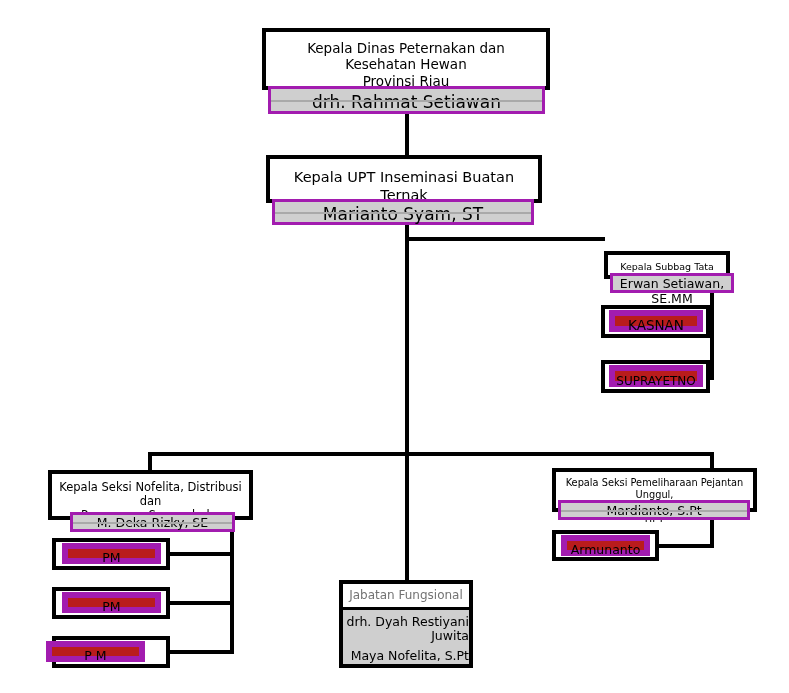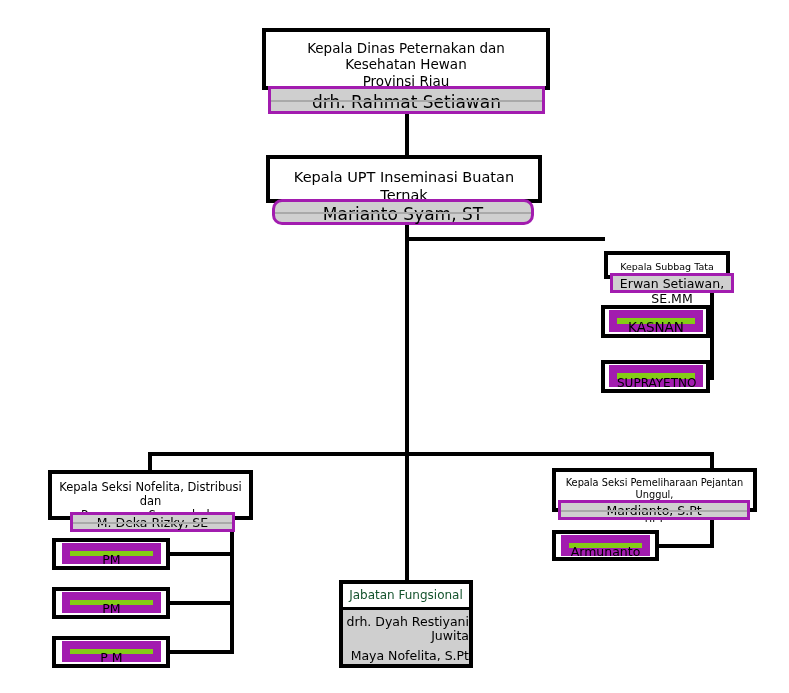--- a/index.html
+++ b/index.html
@@ -81,21 +81,20 @@
     left: 266px; top: 155px;
     width: 276px; height: 48px;
   }
   #n-upt .node-title { font-size: 14.5px; padding-top: 10px; }
   #p-upt {
     position: absolute;
     left: 272px; top: 199px;
     width: 262px; height: 26px;
     font-size: 17px;
     padding-top: 2px;
-    border-radius: 10px;
   }
 
   
   #n-subbag {
     left: 604px; top: 251px;
     width: 126px; height: 28px;
   }
   #n-subbag .node-title { font-size: 9.5px; padding-top: 6px; }
   #p-subbag {
     position: absolute;
@@ -104,22 +103,22 @@
     font-size: 12.5px;
     padding-top: 1px;
   }
 
   
   #n-kasnan { left: 601px; top: 305px; width: 109px; height: 33px; }
   #n-suprayetno { left: 601px; top: 360px; width: 109px; height: 33px; }
   .mini-plate {
     position: absolute;
     box-sizing: border-box;
-    background: #84cc16;
-    border: 8px solid #a21caf;
+    background: #b91c1c;
+    border: 6px solid #a21caf;
     text-align: center;
     color: #000000;
   }
   #p-kasnan { left: 609px; top: 310px; width: 94px; height: 22px; font-size: 13.5px; padding-top: 1px; }
   #p-suprayetno { left: 609px; top: 365px; width: 94px; height: 22px; font-size: 12px; padding-top: 3px; }
 
   
   #n-produksi {
     left: 48px; top: 470px;
     width: 205px; height: 50px;
@@ -133,21 +132,21 @@
     padding-top: 1px;
   }
 
   
   .n-pm { position: absolute; box-sizing: border-box; background:#ffffff; border: 4px solid #000000; }
   #n-pm1 { left: 52px; top: 538px; width: 118px; height: 32px; }
   #n-pm2 { left: 52px; top: 587px; width: 118px; height: 32px; }
   #n-pm3 { left: 52px; top: 636px; width: 118px; height: 32px; }
   #p-pm1 { left: 62px; top: 543px; width: 99px; height: 21px; font-size: 12.5px; padding-top: 1px; }
   #p-pm2 { left: 62px; top: 592px; width: 99px; height: 21px; font-size: 12.5px; padding-top: 1px; }
-  #p-pm3 { left: 62px; top: 641px; width: 99px; height: 21px; font-size: 12.5px; padding-top: 1px; }
+  #p-pm3 { left: 46px; top: 641px; width: 99px; height: 21px; font-size: 12.5px; padding-top: 1px; }
 
   
   #n-pemeliharaan {
     left: 552px; top: 468px;
     width: 205px; height: 44px;
   }
   #n-pemeliharaan .node-title { font-size: 9.8px; padding-top: 5px; }
   #p-pemeliharaan {
     position: absolute;
     left: 558px; top: 500px;
@@ -164,21 +163,21 @@
     left: 339px; top: 580px;
     width: 134px; height: 88px;
     border-width: 4px;
   }
   #n-fungsional .jf-head {
     box-sizing: border-box;
     height: 26px;
     background: #ffffff;
     text-align: center;
     font-size: 12px;
-    color: #14532d;
+    color: #737373;
     padding-top: 4px;
     border-bottom: 3px solid #000000;
   }
   #n-fungsional .jf-body {
     box-sizing: border-box;
     height: 54px;
     background: #cfcfcf;
     text-align: right;
     font-size: 12.5px;
     color: #000000;

